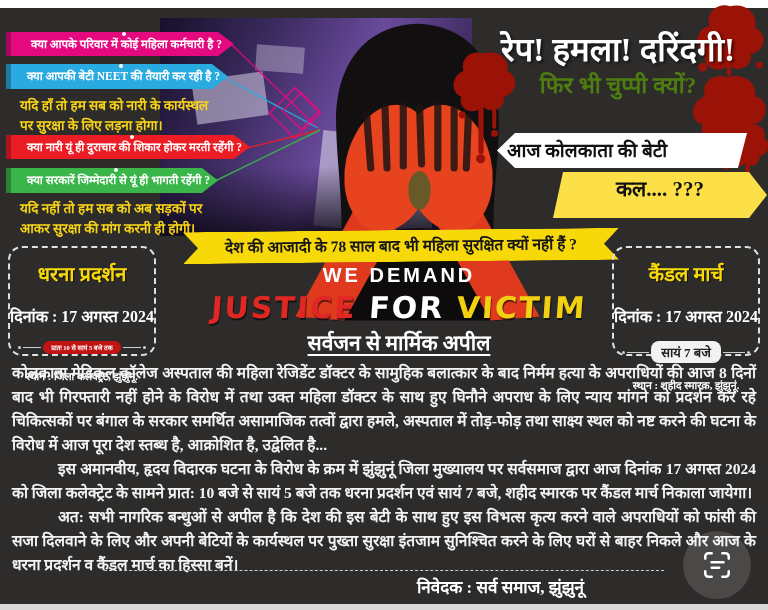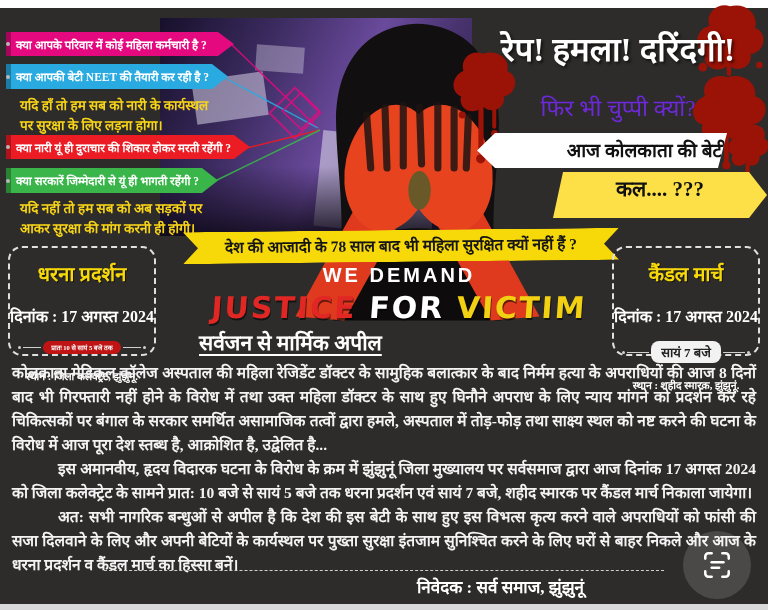--- a/index.html
+++ b/index.html
@@ -20,54 +20,54 @@
   .diamond{position:absolute;left:116px;top:76px;width:34px;height:34px;border:2px solid #e5097f;
            transform:rotate(45deg);opacity:.75;background:transparent;}
 
   
   .woman{position:absolute;left:265px;top:6px;width:305px;height:308px;}
 
   
   .connectors{position:absolute;left:0;top:0;width:768px;height:610px;pointer-events:none;}
 
   
-  .qbanner{position:absolute;display:flex;align-items:center;box-sizing:border-box;
+  .qbanner{position:absolute;display:flex;align-items:center;padding-left:13px;box-sizing:border-box;
            clip-path:polygon(0 0, calc(100% - 16px) 0, 100% 50%, calc(100% - 16px) 100%, 0 100%);
-           color:#fff;font-weight:bold;font-size:11.5px;white-space:nowrap;}
+           color:#fff;font-weight:bold;font-size:11.5px;white-space:nowrap;flex-direction:column;}
   .qbanner .fold{position:absolute;left:0;top:0;width:5px;height:100%;background:rgba(0,0,0,.28);}
   .bullet{width:4px;height:4px;border-radius:50%;background:#fff;margin-right:6px;flex:0 0 auto;}
   .note{position:absolute;color:#f7d417;font-weight:bold;font-size:13.5px;line-height:20px;white-space:nowrap;}
 
   
   .headline1{position:absolute;left:468px;top:26px;width:300px;text-align:center;color:#fff;
              font-size:33px;font-weight:bold;white-space:nowrap;text-shadow:2px 2px 3px rgba(0,0,0,.6);}
-  .headline2{position:absolute;left:468px;top:91px;width:300px;text-align:center;color:#6d28d9;
-             font-size:23px;font-weight:normal;white-space:nowrap;}
-  .banner-white{position:absolute;left:477px;top:133px;width:250px;height:35px;background:#fff;
+  .headline2{position:absolute;left:468px;top:68px;width:300px;text-align:center;color:#4d7c0f;
+             font-size:23px;font-weight:bold;white-space:nowrap;}
+  .banner-white{position:absolute;left:497px;top:133px;width:250px;height:35px;background:#fff;
                 clip-path:polygon(18px 0, 100% 0, calc(100% - 9px) 100%, 18px 100%, 0 50%);
-                color:#111;font-size:19px;font-weight:bold;line-height:35px;text-align:right;padding-left:10px;box-sizing:border-box;white-space:nowrap;}
+                color:#111;font-size:19px;font-weight:bold;line-height:35px;text-align:left;padding-left:10px;box-sizing:border-box;white-space:nowrap;}
   .banner-yellow{position:absolute;left:553px;top:172px;width:214px;height:46px;background:#fde047;
                  clip-path:polygon(10px 0, calc(100% - 18px) 0, 100% 50%, calc(100% - 18px) 100%, 0 100%);
                  color:#111;font-size:21px;font-weight:bold;line-height:34px;text-align:center;white-space:nowrap;}
   .splat{position:absolute;pointer-events:none;}
 
   
   .ribbon{position:absolute;left:183px;top:230px;width:436px;height:32px;background:#f7d90a;
           clip-path:polygon(0 0, 100% 0, calc(100% - 15px) 50%, 100% 100%, 0 100%, 15px 50%);
           color:#151515;font-size:15.5px;font-weight:bold;line-height:32px;text-align:center;
           transform:rotate(-0.6deg);white-space:nowrap;}
 
   
   .we-demand{position:absolute;left:234px;top:264px;width:330px;text-align:center;color:#fff;
              font-family:"Liberation Sans", sans-serif;font-size:20px;font-weight:bold;letter-spacing:3px;}
   .jfv{position:absolute;left:134px;top:290px;width:530px;text-align:center;
        font-family:"DejaVu Sans", sans-serif;font-size:30px;font-weight:800;letter-spacing:2px;
        transform:skewX(-4deg);text-shadow:1px 2px 0 rgba(0,0,0,.55);white-space:nowrap;}
   .jfv .red{color:#e02723;} .jfv .white{color:#ffffff;} .jfv .yellow{color:#f2d112;}
-  .appeal{position:absolute;left:199px;top:328px;width:400px;color:#fff;
+  .appeal{position:absolute;left:199px;top:328px;width:400px;text-align:center;color:#fff;
           font-size:21px;font-weight:bold;text-decoration:underline;text-underline-offset:4px;
           text-decoration-thickness:2px;white-space:nowrap;}
 
   
   .badge{position:absolute;top:246px;width:148px;height:110px;border:2px dashed #e0e0e0;border-radius:14px;
          box-sizing:border-box;display:flex;flex-direction:column;align-items:center;padding-top:3px;gap:12px;}
   .badge.left{left:8px;} .badge.right{left:612px;}
   .badge-title{color:#f7d90a;font-size:20px;font-weight:bold;line-height:22px;white-space:nowrap;
                text-shadow:1px 1px 0 rgba(0,0,0,.6);}
   .badge-date{color:#fff;font-size:16px;font-weight:bold;margin-top:8px;white-space:nowrap;}

